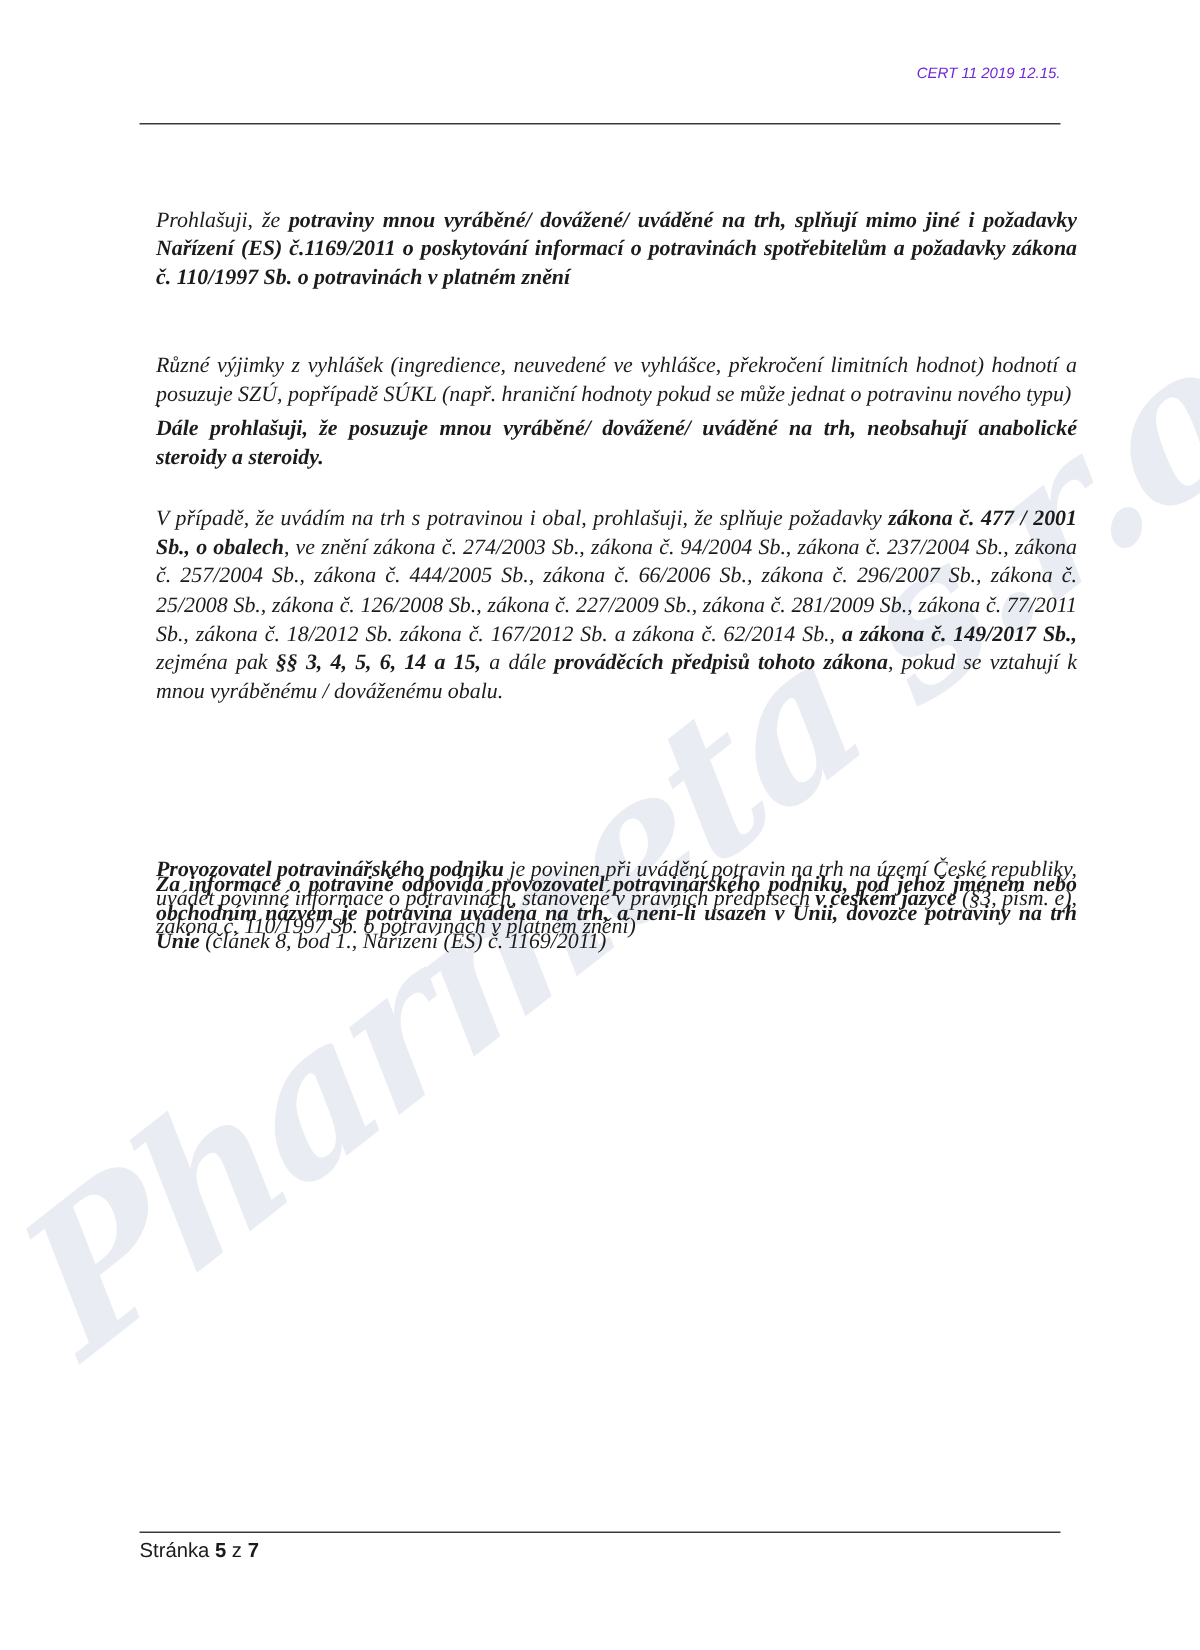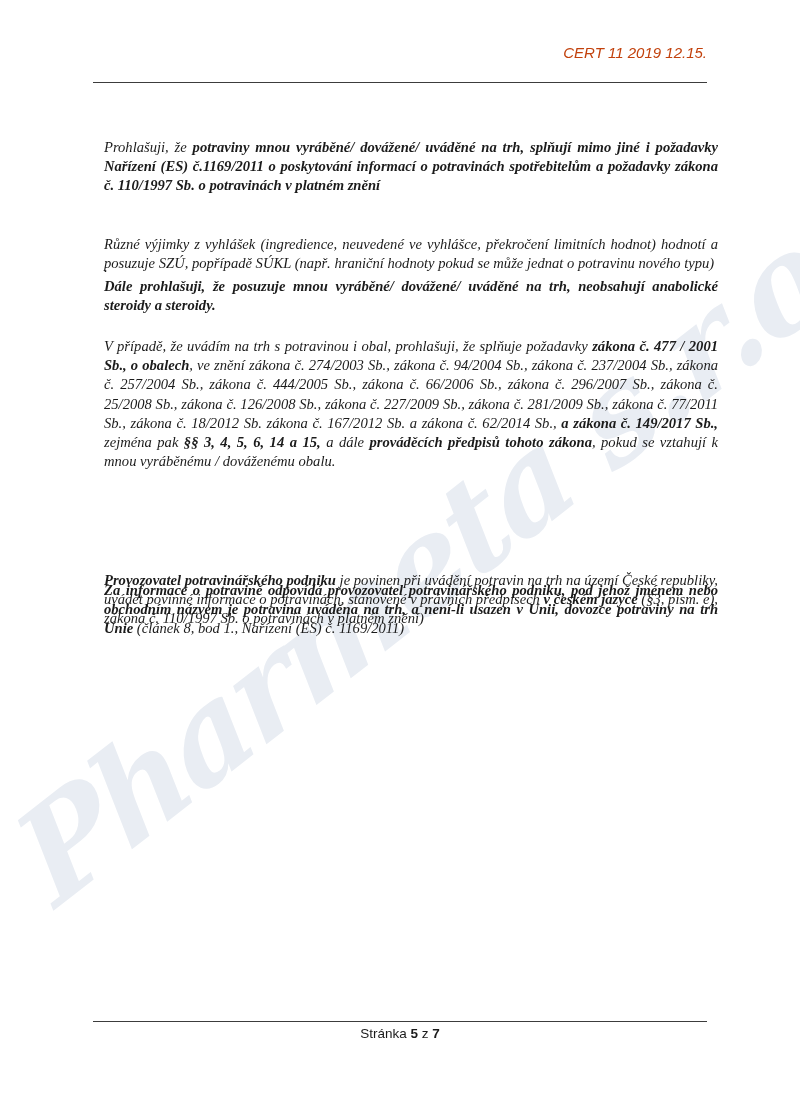--- a/index.html
+++ b/index.html
@@ -15,21 +15,21 @@
     font-size:128px;letter-spacing:-4px;
     color:#e9edf3;
     transform:rotate(-38deg) skewX(-6deg);
     transform-origin:50% 50%;
     z-index:0;user-select:none;pointer-events:none;
   }
   
   .header-ref{
     position:absolute;left:93px;top:44px;width:614px;
     text-align:right;font-family:"Liberation Sans",sans-serif;
-    font-style:italic;font-size:15px;color:#c2410c;z-index:1;
+    font-style:italic;font-size:10px;color:#6d28d9;z-index:1;
   }
   .rule{
     position:absolute;left:93px;width:614px;height:0;
     border-top:1.6px solid #3c3c3c;z-index:1;
   }
   .rule.header{top:82px;}
   .rule.footer{top:1021px;}
   
   .block{
     position:absolute;left:104px;width:614px;
@@ -42,21 +42,21 @@
   .dot{top:258px;text-align:left;}
   .p3{top:277px;font-weight:bold;}
   .p4{top:337px;}
   .heading{top:495px;font-weight:bold;text-align:left;}
   .heading span{text-decoration:underline;}
   .p5a{top:523px;margin-top:48px;}
   .p5b{top:581px;}
   
   .footer-text{
     position:absolute;left:93px;top:1026px;width:614px;
-    text-align:center;font-family:"Liberation Sans",sans-serif;
+    font-family:"Liberation Sans",sans-serif;
     font-size:13.5px;color:#1b1b1b;z-index:1;
   }
 </style>
 </head>
 <body>
 
 <div class="page">
 
   <div class="watermark">Pharmeta s.r.o.</div>
 

